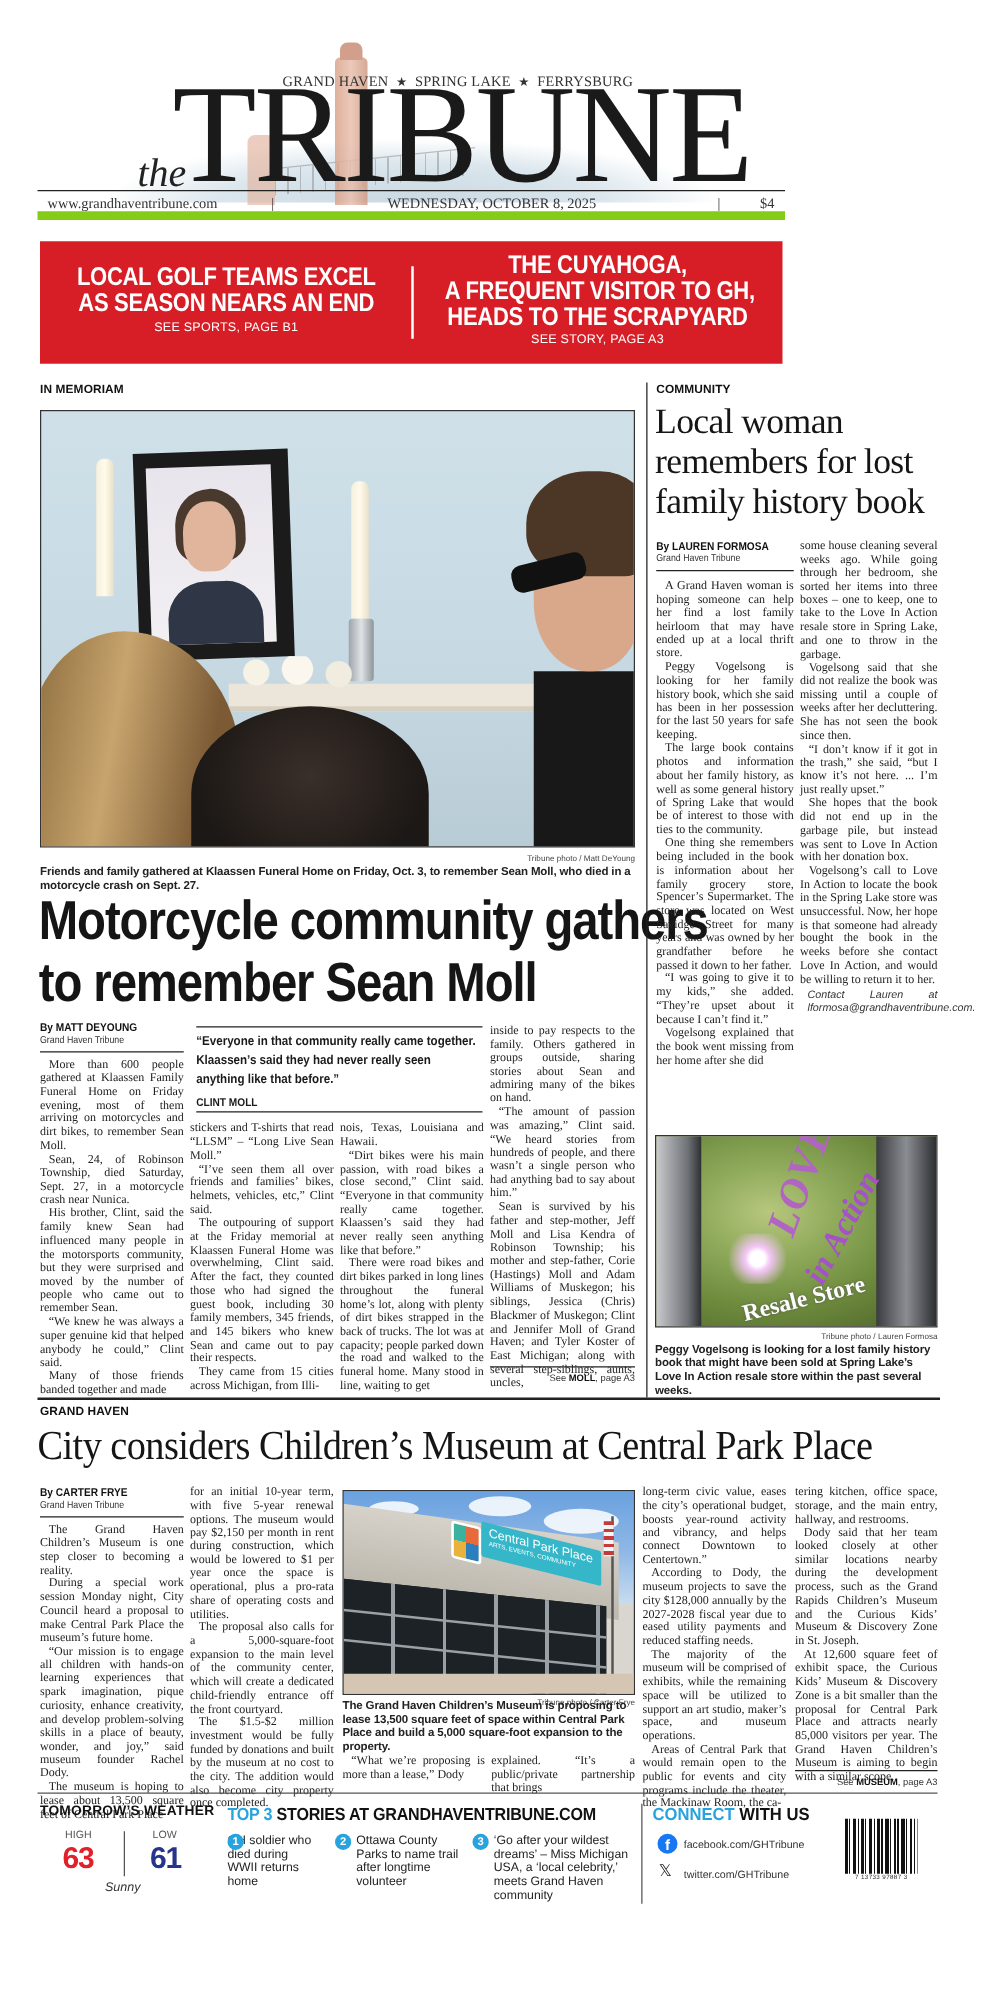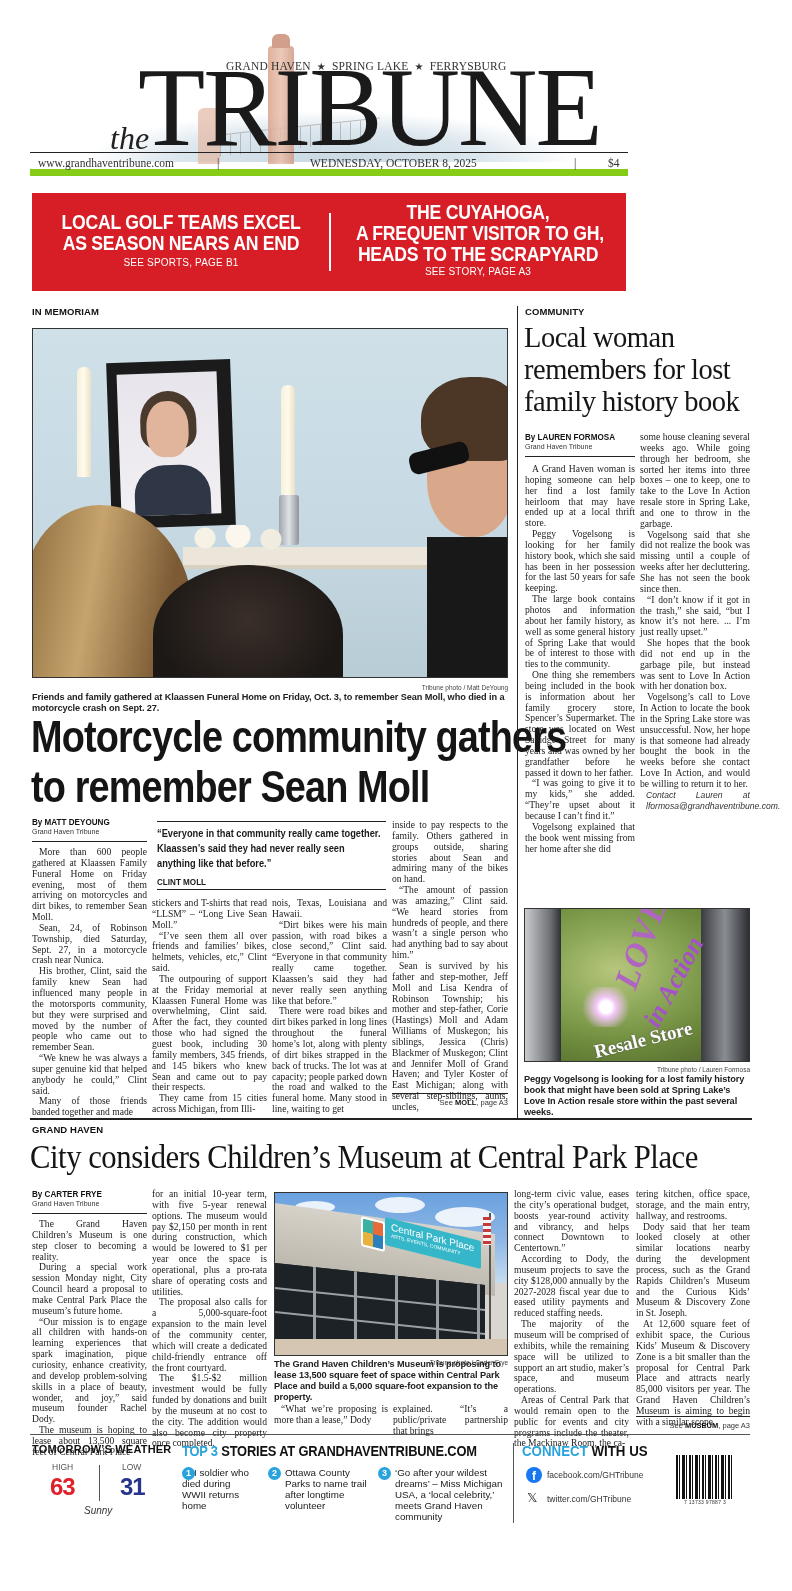--- a/index.html
+++ b/index.html
@@ -334,21 +334,21 @@
 </div>
 
 <div class="abs footer-rule"></div>
 
 <div class="abs" style="left:32px; top:1443px; width:150px; height:100px;">
   <div class="wx-title">TOMORROW’S WEATHER</div>
   <div class="abs wx-lbl" style="left:20px; top:19px;">HIGH</div>
   <div class="abs wx-lbl" style="left:90px; top:19px;">LOW</div>
   <div class="abs wx-num" style="left:18px; top:30px; color:#e0202a;">63</div>
   <div class="abs" style="left:67px; top:22px; width:1px; height:36px; background:#555;"></div>
-  <div class="abs wx-num" style="left:88px; top:30px; color:#27348b;">31</div>
+  <div class="abs wx-num" style="left:88px; top:30px; color:#27348b;">61</div>
   <div class="abs wx-cond" style="left:52px; top:62px;">Sunny</div>
 </div>
 
 <div class="abs" style="left:182px; top:1443px; width:330px; height:110px;">
   <div class="top3-title"><span class="accent">TOP 3</span> <span>STORIES AT GRANDHAVENTRIBUNE.COM</span></div>
   <div class="abs" style="left:0; top:24px; width:80px;">
     <div class="num-badge" style="left:0; top:0;">1</div>
     <div class="story" style="width:68px;">GH soldier who died during WWII returns home</div>
   </div>
   <div class="abs" style="left:86px; top:24px; width:104px;">

